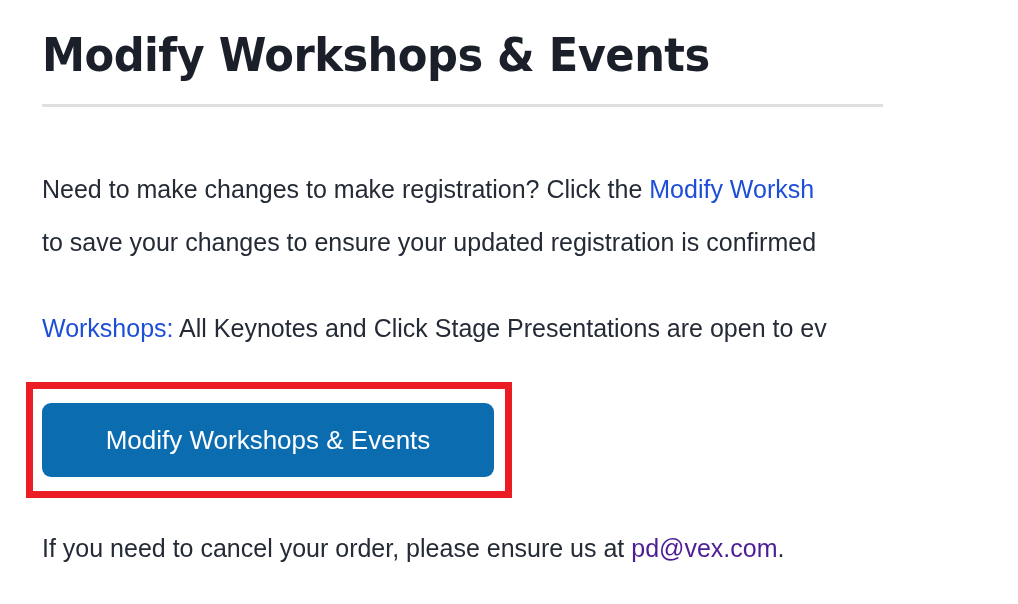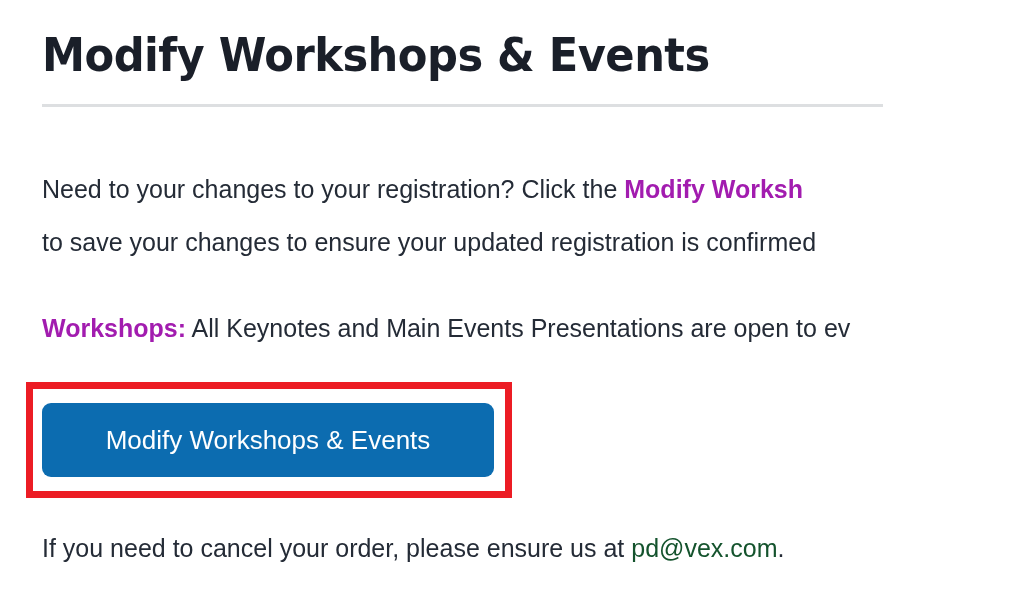--- a/index.html
+++ b/index.html
@@ -65,22 +65,22 @@
     white-space: nowrap;
     font-weight: 400;
   }
 
   .para.second {
     margin-top: 33px;
   }
 
   .para b,
   .para strong {
-    font-weight: 700;
-    color: #a21caf;
+    font-weight: 400;
+    color: #1d4ed8;
   }
 
   .cta-wrap {
     position: relative;
     margin-top: 27px;
     height: 116px;
   }
 
   
   .annotation-box {
@@ -114,42 +114,42 @@
     cursor: pointer;
     white-space: nowrap;
     box-sizing: border-box;
   }
 
   .para.last {
     margin-top: 24px;
   }
 
   .mail-link {
-    color: #14532d;
+    color: #4c1d95;
     text-decoration: none;
     cursor: pointer;
   }
 </style>
 </head>
 <body>
 
 <div class="page">
   <div class="content">
 
     <h1 class="page-title">Modify Workshops &amp; Events</h1>
 
     <hr class="title-rule">
 
     <div class="body-block">
 
-      <p class="para"><span>Need to your changes to your registration? Click the </span><b>Modify Worksh</b></p>
+      <p class="para"><span>Need to make changes to make registration? Click the </span><b>Modify Worksh</b></p>
 
       <p class="para">to save your changes to ensure your updated registration is confirmed</p>
 
-      <p class="para second"><b>Workshops:</b><span> All Keynotes and Main Events Presentations are open to ev</span></p>
+      <p class="para second"><b>Workshops:</b><span> All Keynotes and Click Stage Presentations are open to ev</span></p>
 
       <div class="cta-wrap">
         <button class="cta-button">Modify Workshops &amp; Events</button>
         <div class="annotation-box"></div>
       </div>
 
       <p class="para last"><span>If you need to cancel your order, please ensure us at </span><a class="mail-link" href="#">pd@vex.com</a><span>.</span></p>
 
     </div>
   </div>

